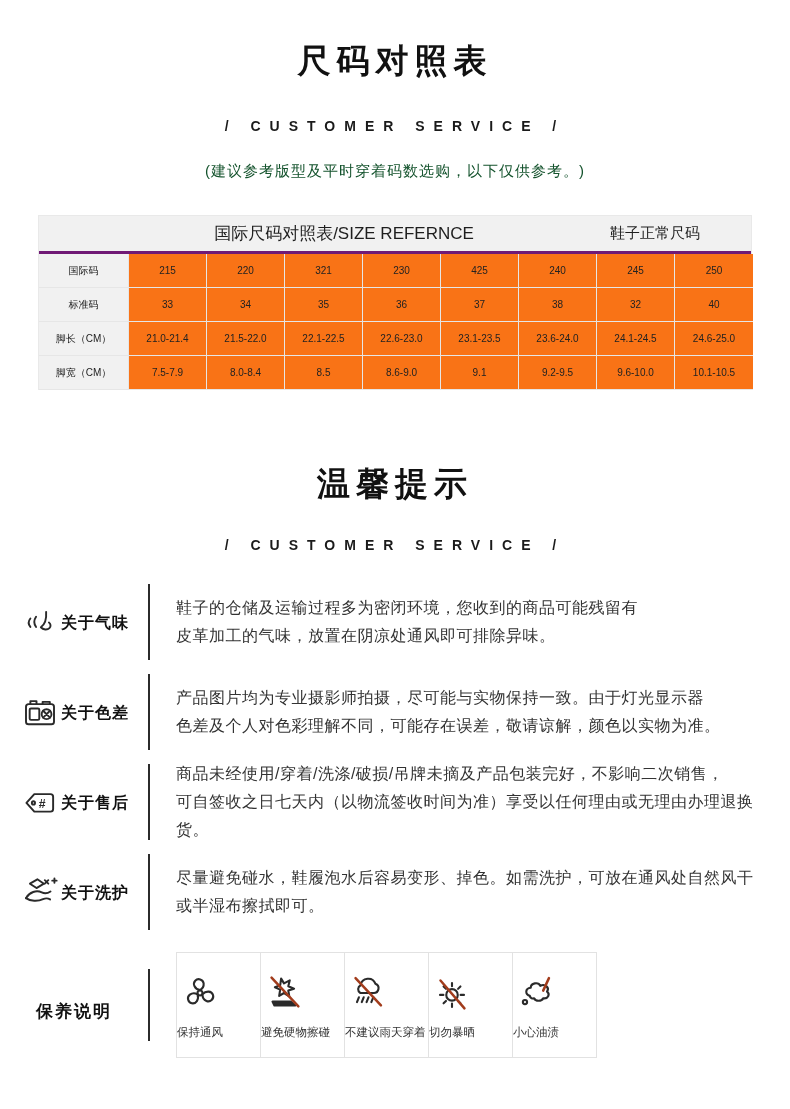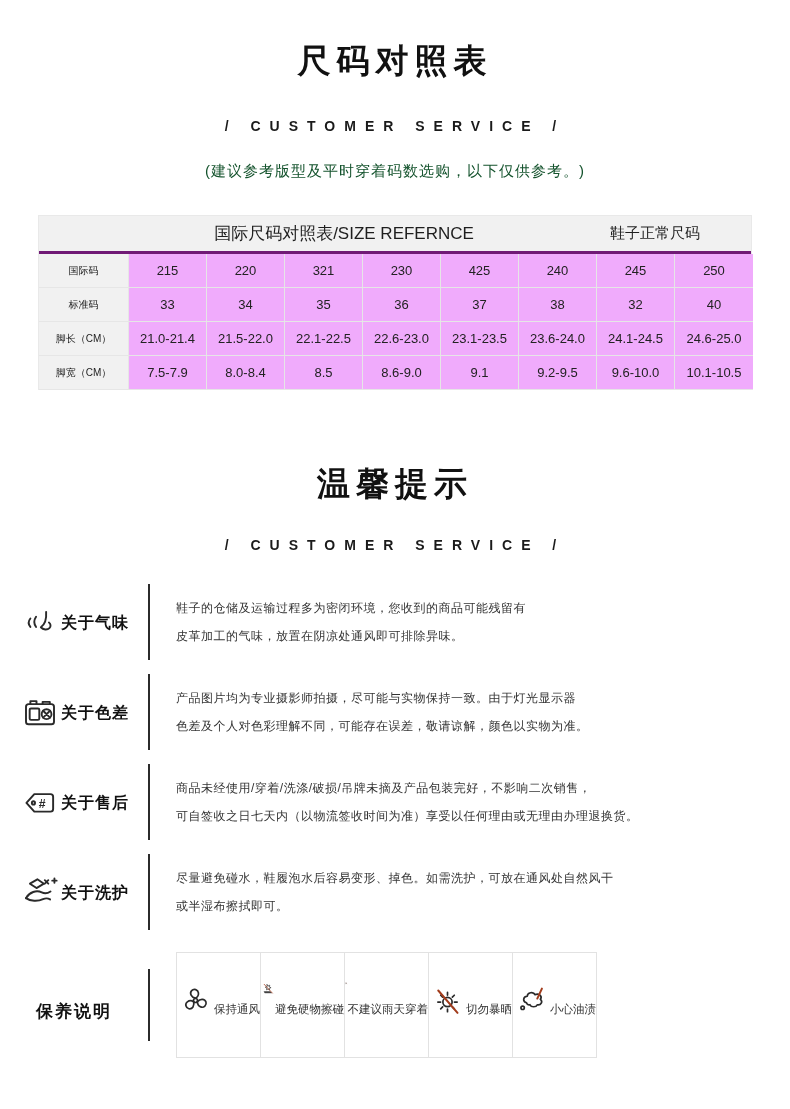--- a/index.html
+++ b/index.html
@@ -33,54 +33,54 @@
   .thead {
     display:flex; align-items:center; height:38px;
     background:#f1f1f1; border-bottom:3px solid #701a75;
   }
   .thead .sp { width:90px; }
   .thead .hl { flex:1; text-align:center; font-size:17px; color:#1e1e1e; }
   .thead .hr { width:192px; text-align:center; font-size:15px; color:#1e1e1e; }
   .trow { display:grid; grid-template-columns:90px repeat(8,78px); }
   .tcell {
     height:34px; display:flex; align-items:center; justify-content:center;
-    font-size:13px; color:#222;
+    font-size:10px; color:#222;
     border-right:1px solid #e6e6e6; border-bottom:1px solid #e6e6e6;
-    background:#f0abfc; white-space:nowrap;
+    background:#f97316; white-space:nowrap;
   }
   .trow .tcell:last-child { border-right:none; }
   .tlabel { background:#f1f1f1; font-size:10px; }
 
   
   .tips { margin-top:24px; }
   .tip-row { display:flex; align-items:center; height:90px; }
   .tip-left {
     width:148px; display:flex; flex-direction:row;
     align-items:center; justify-content:center;
   }
   .tip-left .ticon { width:42px; height:42px; }
   .tip-left .tlab { font-size:16px; font-weight:bold; color:#111; margin-top:3px; letter-spacing:1px;}
   .tip-div { width:2px; height:76px; background:#2b2b2b; }
   .tip-text {
-    margin-left:26px; width:600px; font-size:12px; color:#333;
+    margin-left:26px; width:600px; font-size:16px; color:#333;
     line-height:28px; letter-spacing:0.5px;
   }
 
   
   .care-row { display:flex; align-items:center; margin-top:14px; height:108px; }
   .care-left {
     width:148px; display:flex; align-items:center; justify-content:center;margin-top:12px;
   }
   .care-left .clab { font-size:17px; font-weight:bold; color:#111; letter-spacing:2px; }
   .care-div { width:2px; height:72px; background:#2b2b2b; }
   .care-box { display:flex; margin-left:26px; border-left:1px solid #e2e2e2; }
   .care-cell {
     width:84px; height:106px;
     border:1px solid #e2e2e2; border-left:none;
-    display:flex; flex-direction:row; align-items:center; justify-content:center;
+    display:flex; flex-direction:column; align-items:flex-start; justify-content:center;
     background:#fff;
   }
   .care-cell .cicon { width:46px; height:46px; }
   .care-cell .clbl { font-size:11.5px; color:#333; margin-top:9px; white-space:nowrap; }
 
   svg { display:block; }
 </style>
 </head>
 <body>
 

